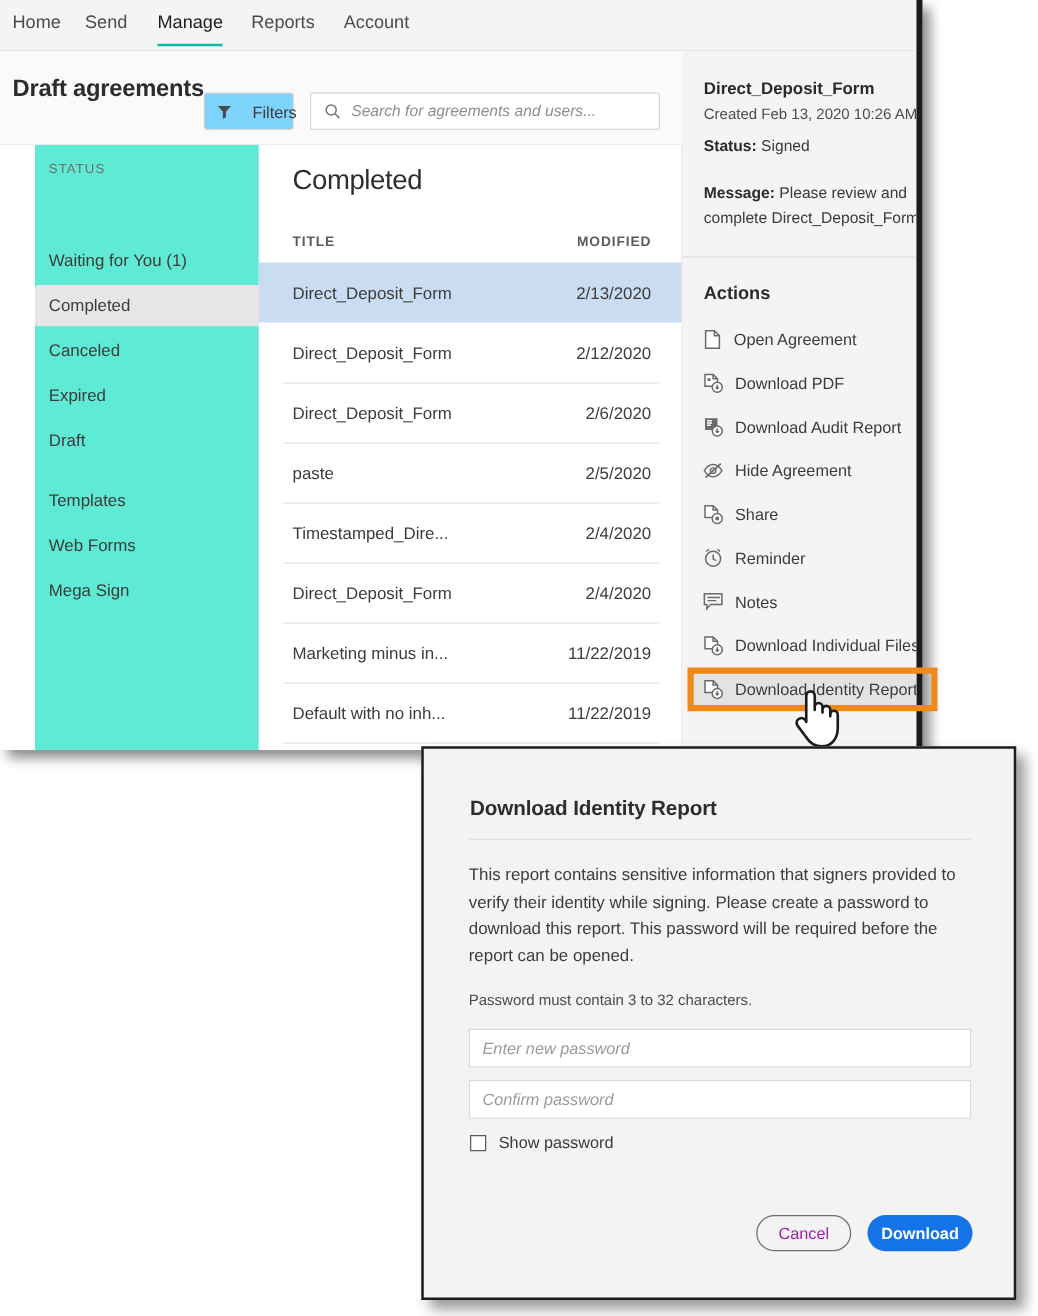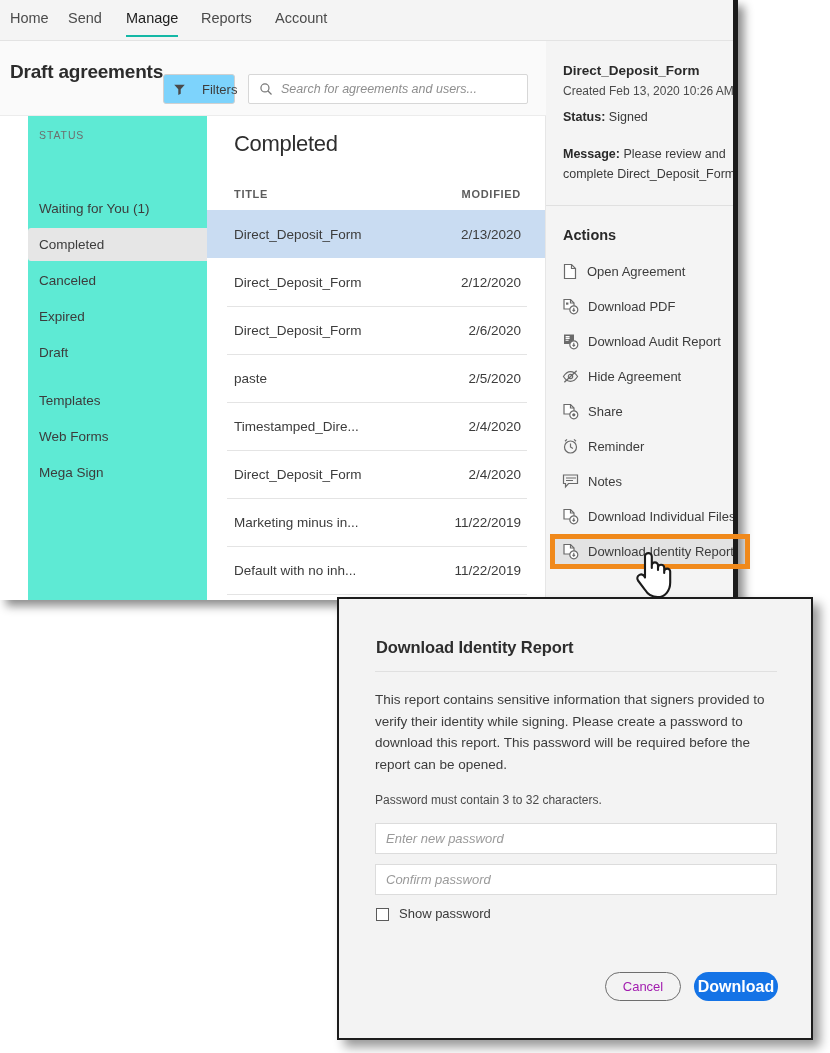--- a/index.html
+++ b/index.html
@@ -341,21 +341,21 @@
     display: flex; align-items: center; justify-content: center;
     font-size: 13px; color: #a21caf;
   }
   #download-button {
     position: absolute; left: 355px; top: 373px;
     width: 84px; height: 29px;
     border-radius: 15px;
     background: #1473e6;
     box-sizing: border-box;
     display: flex; align-items: center; justify-content: center;
-    font-size: 16px; font-weight: bold; color: #ffffff;
+    font-size: 13px; font-weight: bold; color: #ffffff;
   }
 
   svg { display: block; }
 </style>
 </head>
 <body>
 
 <div id="app-screenshot">
 
   <div id="global-nav">

